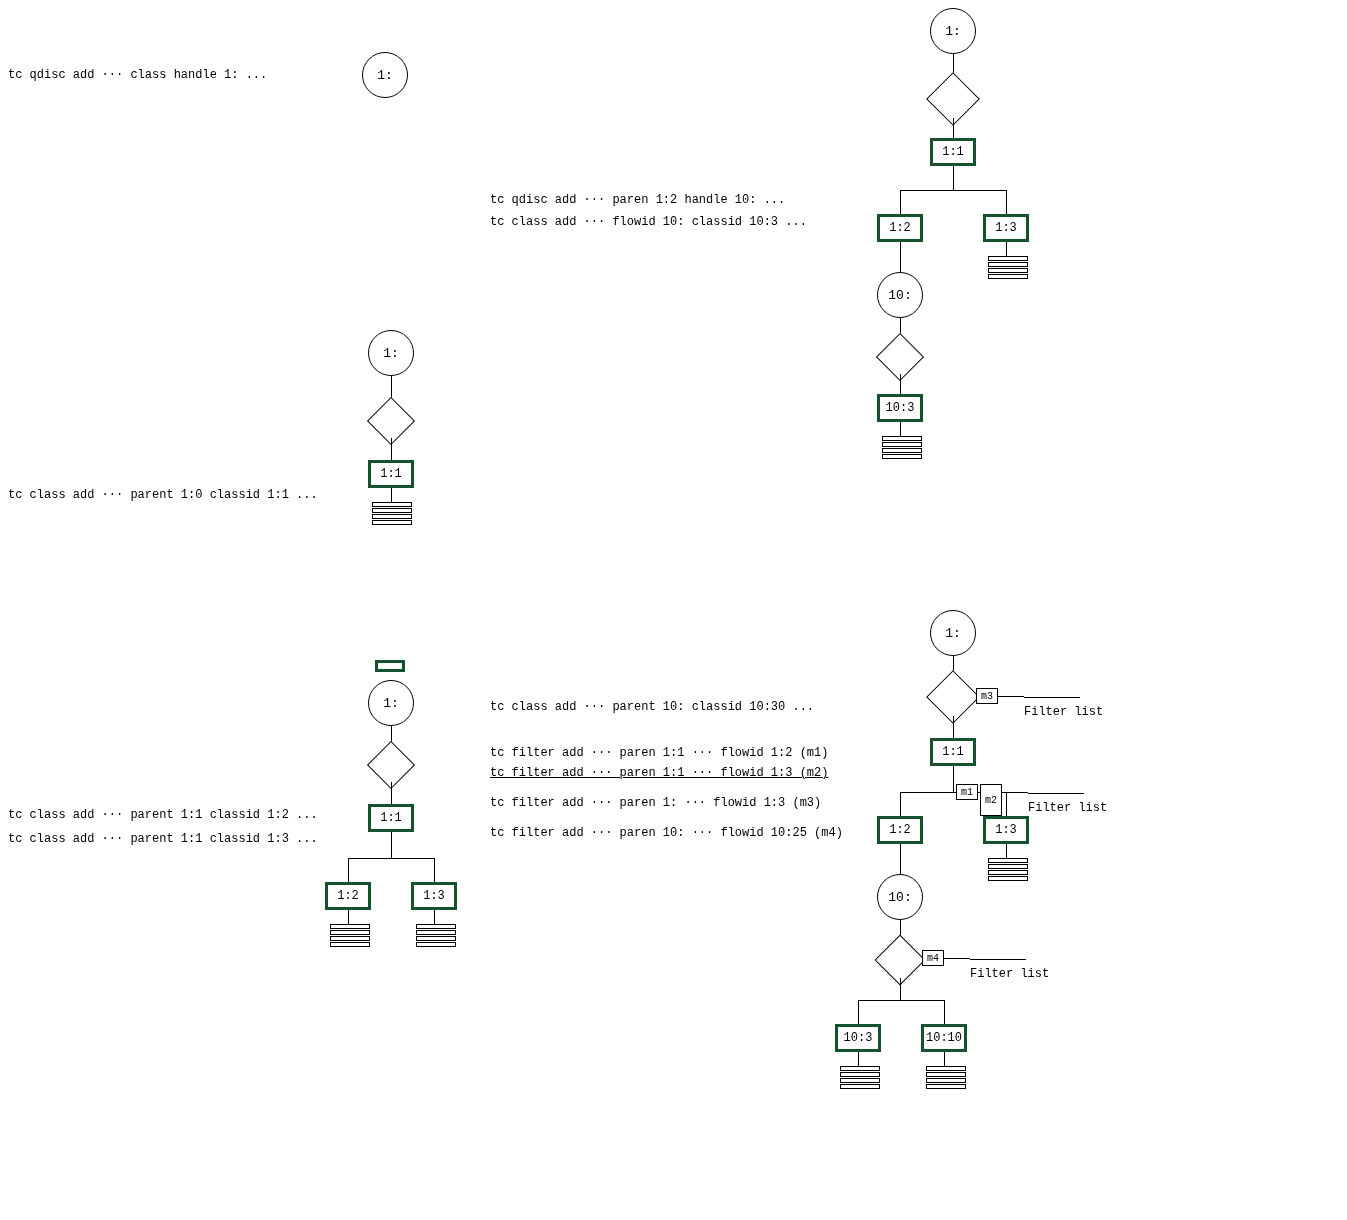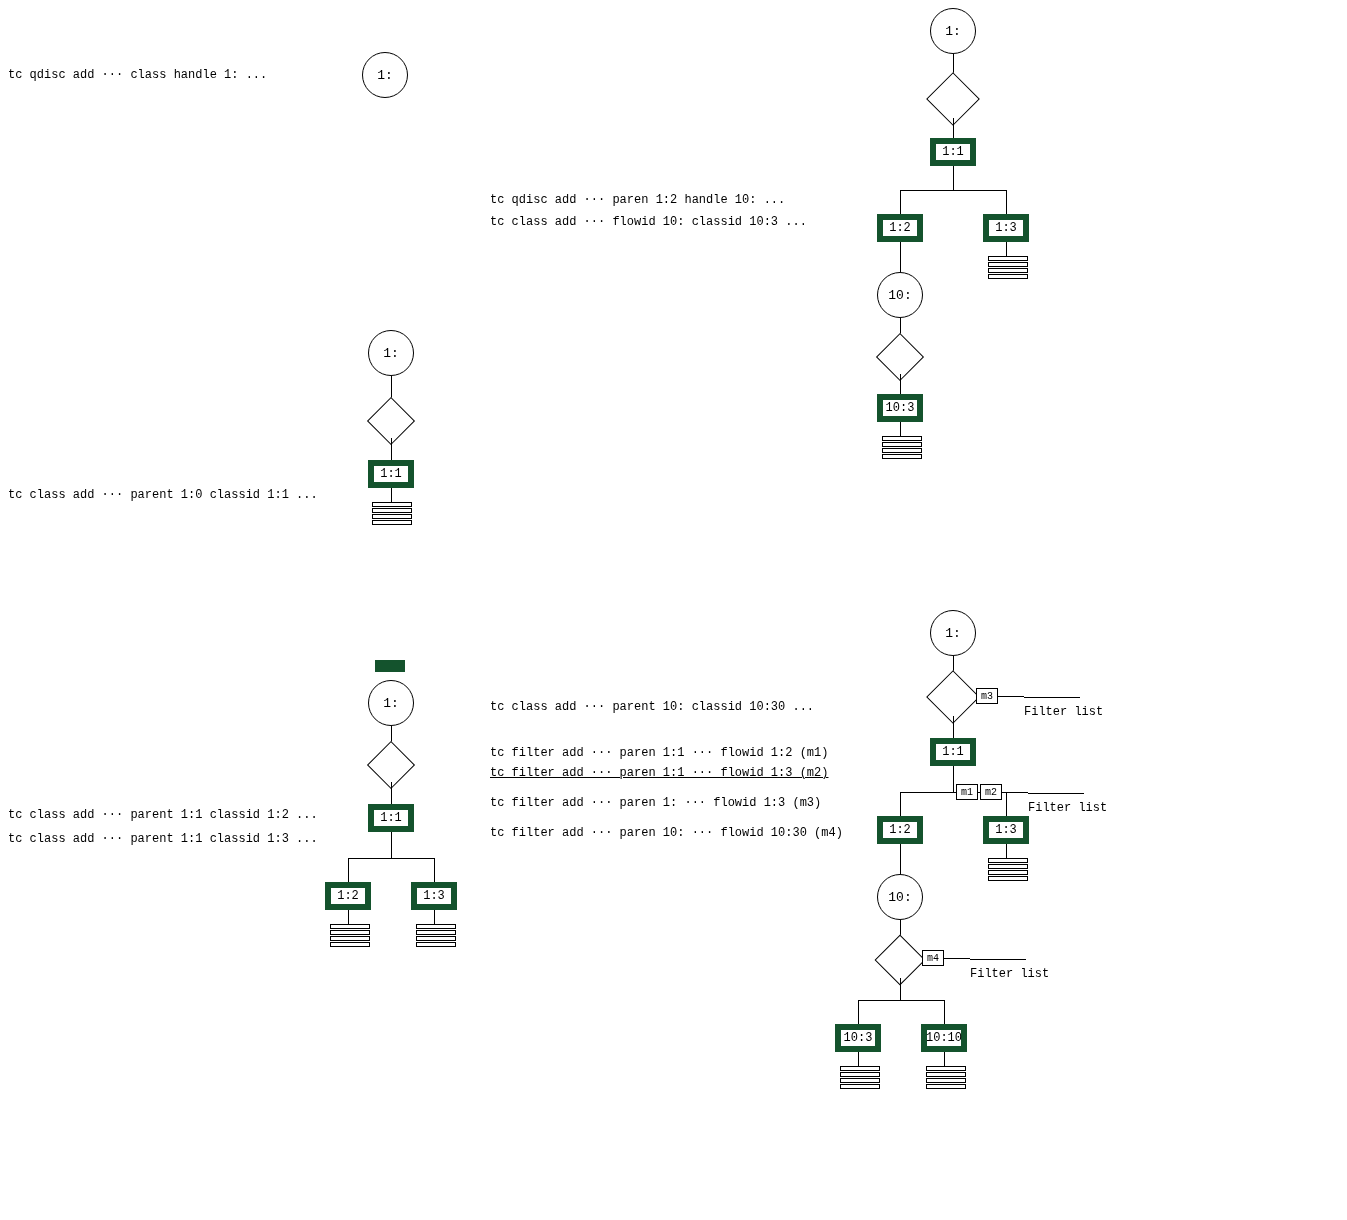--- a/index.html
+++ b/index.html
@@ -31,21 +31,21 @@
       background: #fff;
       position: absolute;
     }
     .diamond {
       background: #fff;
       position: absolute;
       transform: rotate(45deg);
       border: 1px solid #000;
     }
     .rect {
-      border: 6px solid #14532d;
+      border: 3px solid #14532d;
       display: flex;
       align-items: center;
       justify-content: center;
       background: #fff;
       position: absolute;
       font-size: 12px;
     }
     .stack {
       position: absolute;
       display: flex;
@@ -231,21 +231,21 @@
     <div class="stack-line"></div>
     <div class="stack-line"></div>
     <div class="stack-line"></div>
     <div class="stack-line"></div>
   </div>
 
   <div class="code-text" style="left:490px; top:700px;">tc class add ··· parent 10: classid 10:30 ...</div>
   <div class="code-text" style="left:490px; top:746px;">tc filter add ··· paren 1:1 ··· flowid 1:2 (m1)</div>
   <div class="code-text" style="left:490px; top:766px;text-decoration:underline;">tc filter add ··· paren 1:1 ··· flowid 1:3 (m2)</div>
   <div class="code-text" style="left:490px; top:796px;">tc filter add ··· paren 1: ··· flowid 1:3 (m3)</div>
-  <div class="code-text" style="left:490px; top:826px;">tc filter add ··· paren 10: ··· flowid 10:30 (m4)</div>
+  <div class="code-text" style="left:490px; top:826px;">tc filter add ··· paren 10: ··· flowid 10:25 (m4)</div>
 
   <div class="circle" style="width:46px;height:46px;left:930px;top:610px;">
     <span>1:</span>
   </div>
 
   <div class="line" style="left:953px;top:656px;width:1px;height:22px;"></div>
 
   <div class="diamond" style="width:38px;height:38px;left:934px;top:678px;"></div>
 
   <div class="small-rect" style="width:22px;height:16px;left:976px;top:688px;">
@@ -264,21 +264,21 @@
   </div>
 
   <div class="line" style="left:953px;top:766px;width:1px;height:26px;"></div>
 
   <div class="line" style="left:900px;top:792px;width:106px;height:1px;"></div>
 
   <div class="small-rect" style="width:22px;height:16px;left:956px;top:784px;">
     <span>m1</span>
   </div>
 
-  <div class="small-rect" style="width:22px;height:16px;left:980px;top:784px;">
+  <div class="small-rect" style="width:22px;height:32px;left:980px;top:784px;">
     <span>m2</span>
   </div>
 
   <div class="line" style="left:1002px;top:792px;width:26px;height:1px;"></div>
   <div class="label-text" style="left:1028px;top:784px;">Filter list</div>
   <div class="line" style="left:1028px;top:793px;width:56px;height:1px;"></div>
 
   <div class="line" style="left:900px;top:792px;width:1px;height:24px;"></div>
 
   <div class="line" style="left:1006px;top:792px;width:1px;height:24px;"></div>

